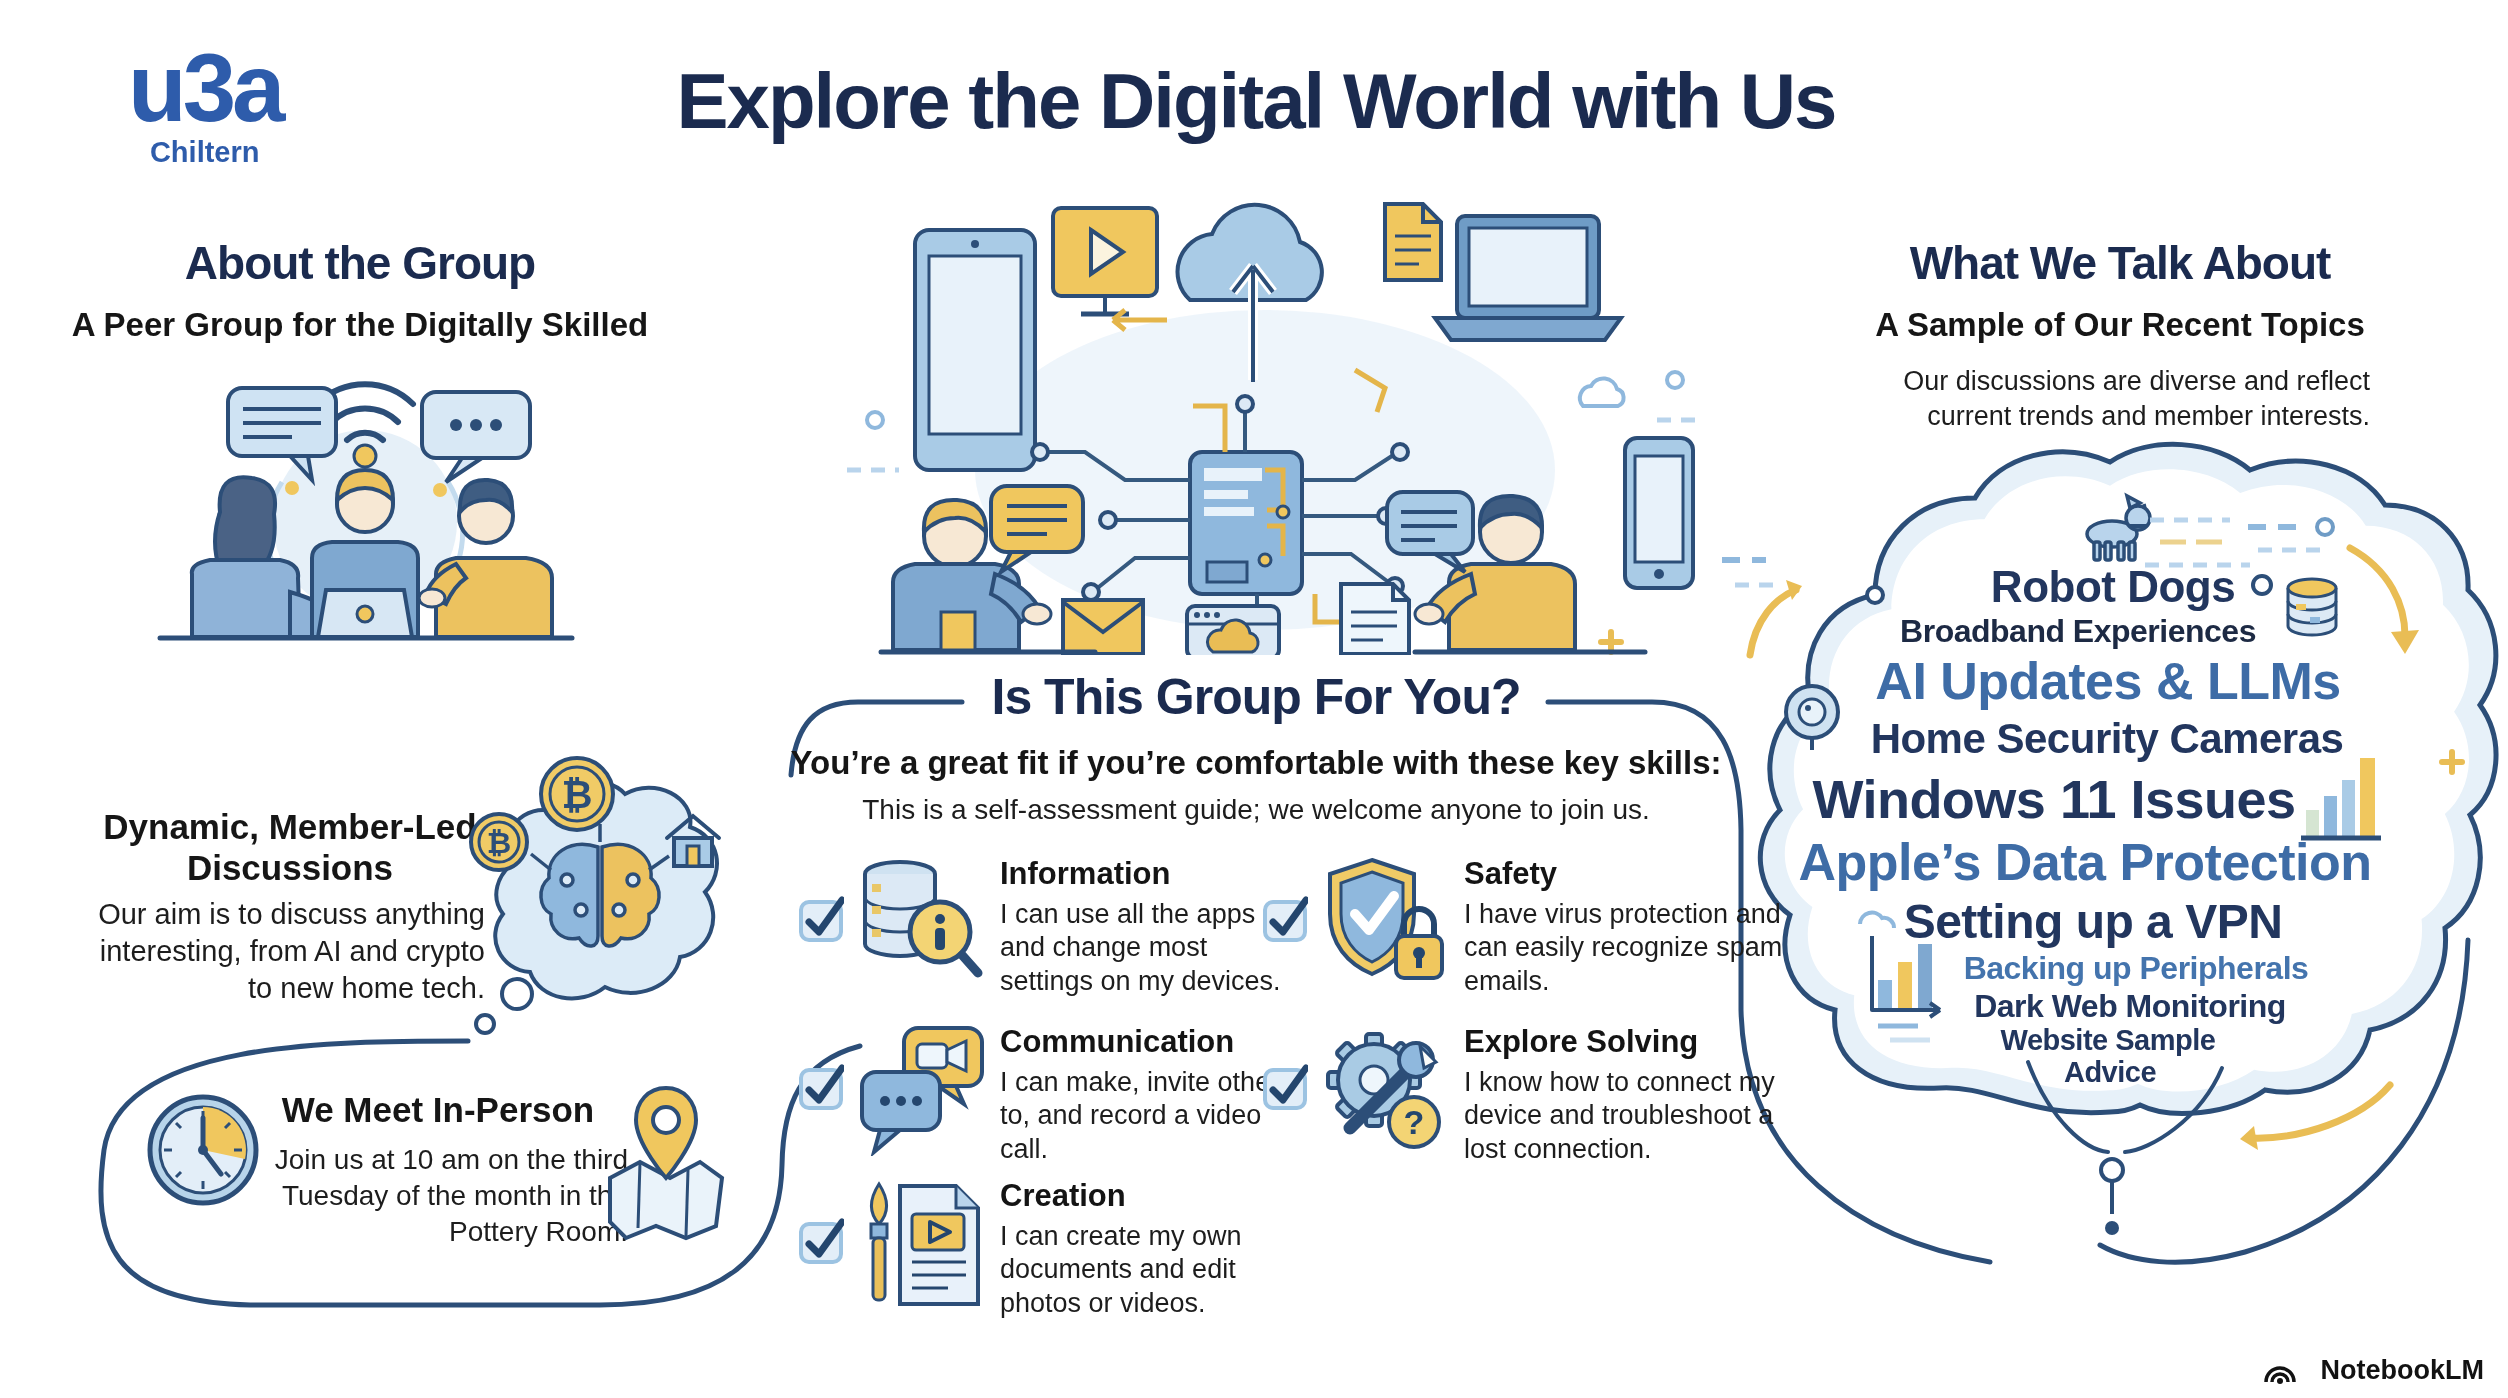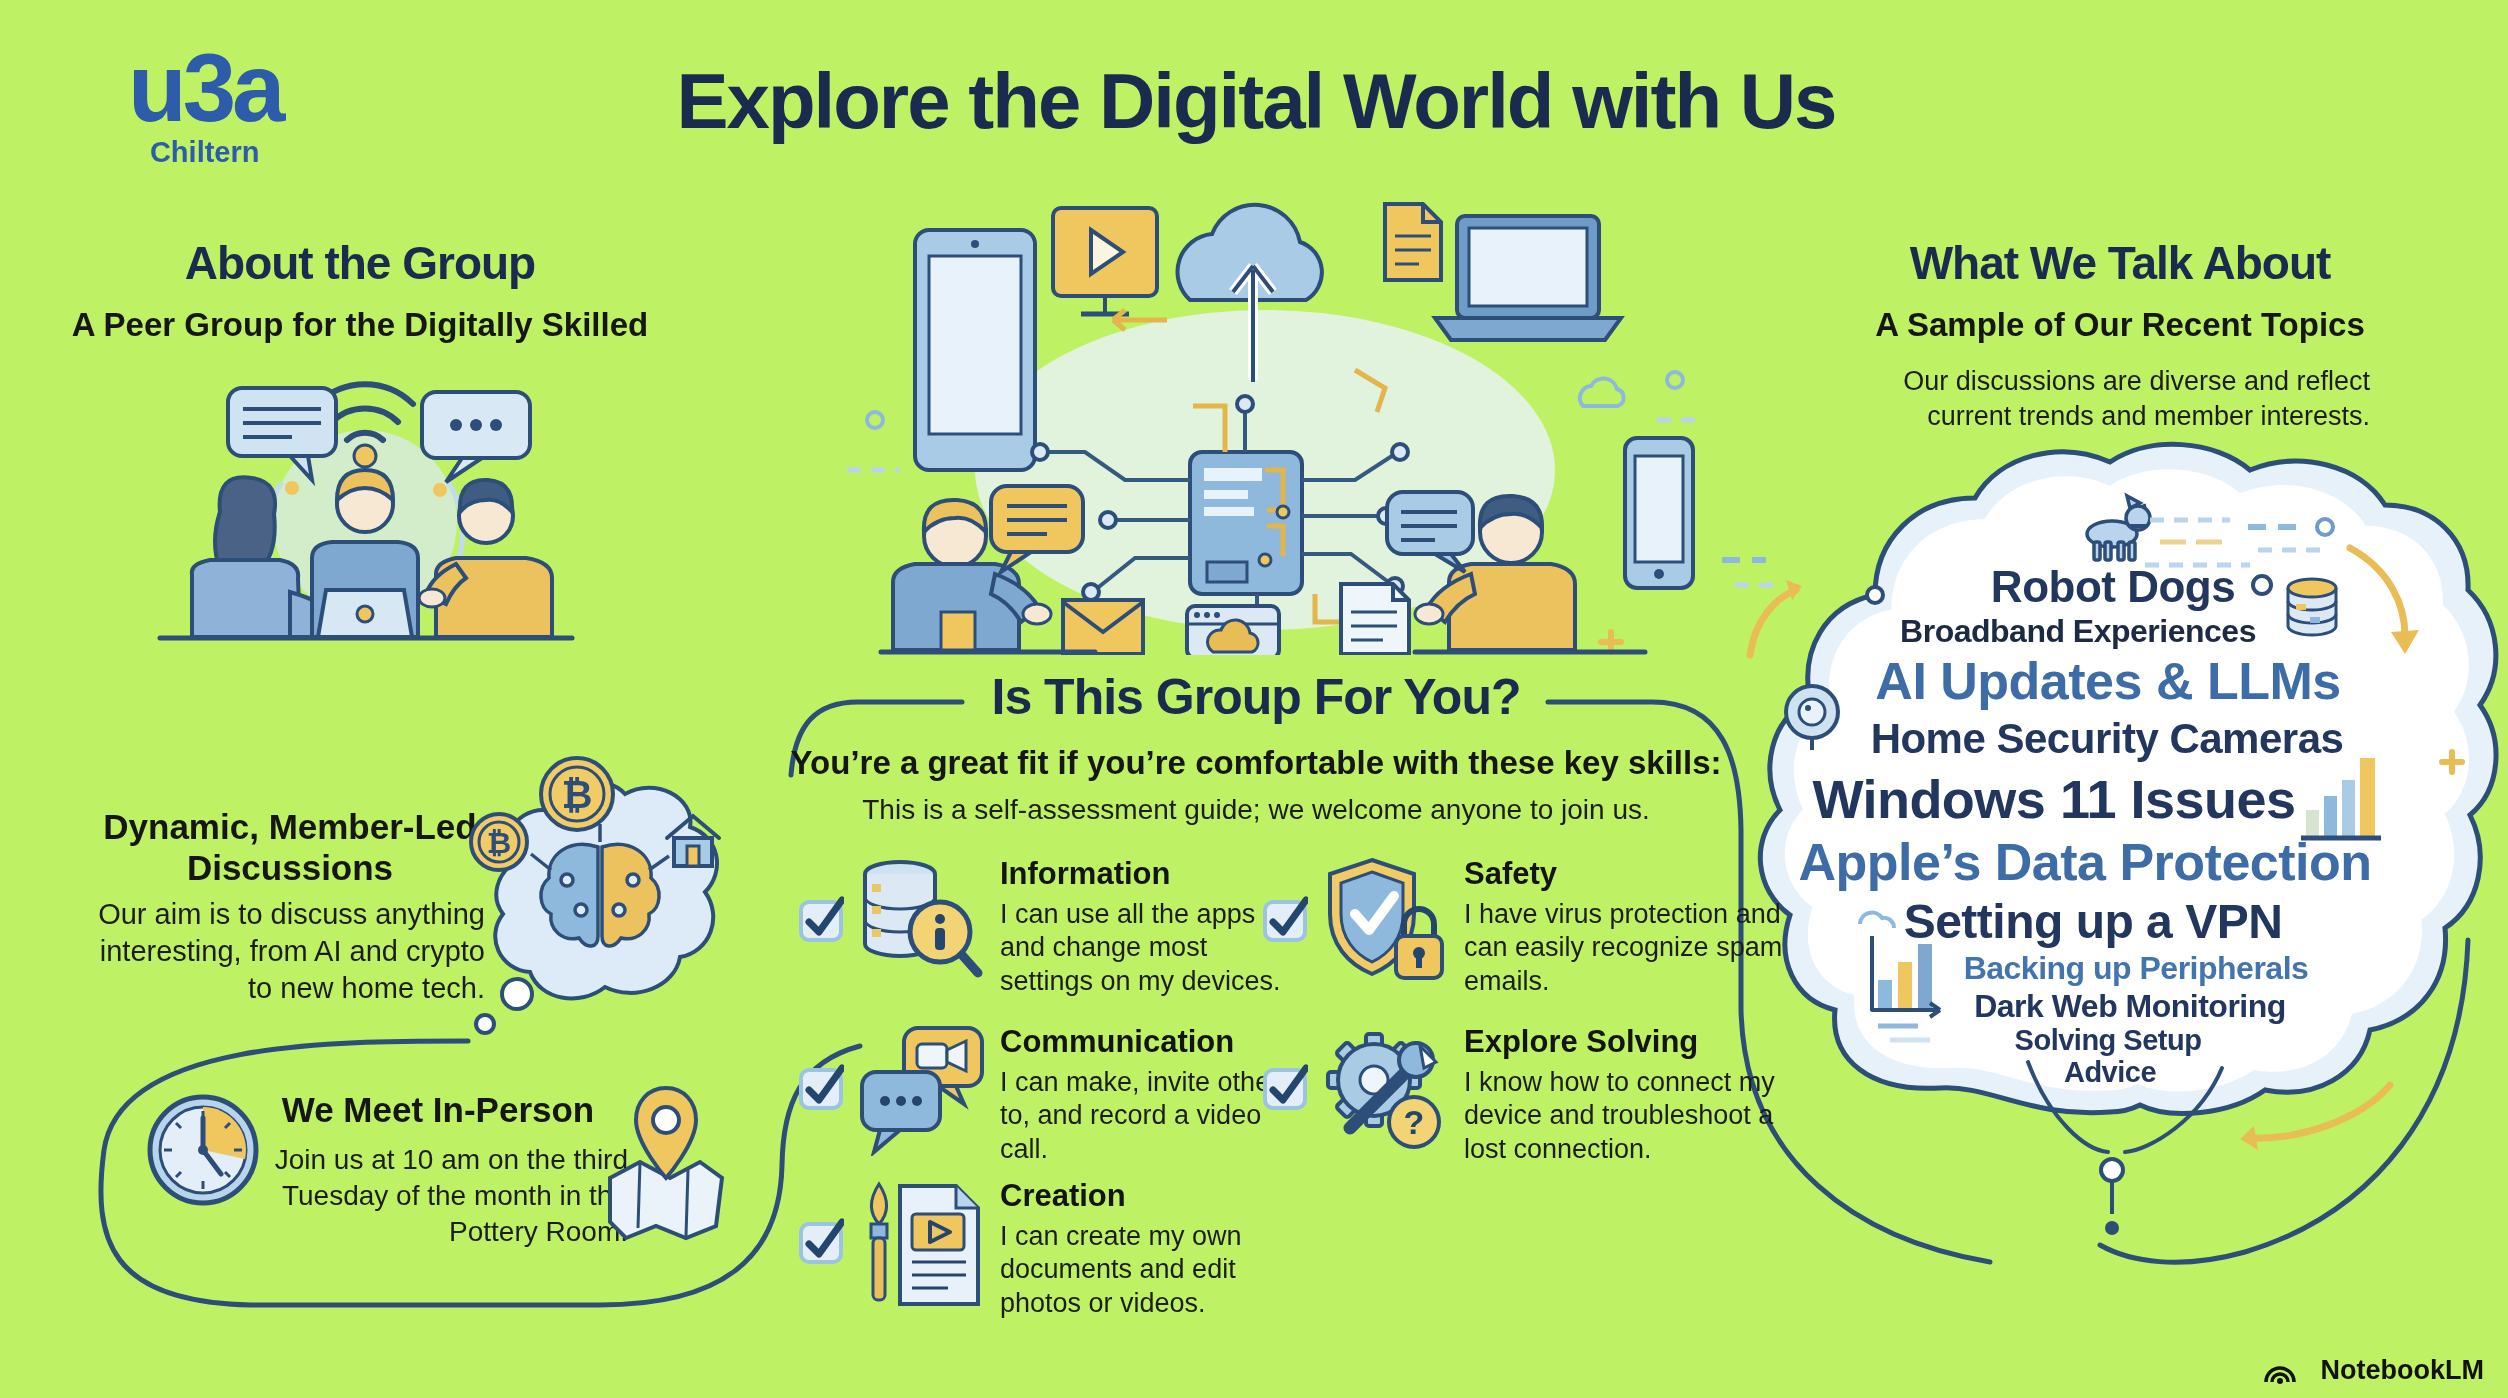--- a/index.html
+++ b/index.html
@@ -1,16 +1,16 @@
 <!DOCTYPE html>
 <html><head>
 <meta charset="utf-8">
 <style>
   html,body{margin:0;padding:0;background:#e8e8e8;}
-  .canvas{position:relative;width:2508px;height:1398px;background:#bef264;overflow:hidden;
+  .canvas{position:relative;width:2508px;height:1398px;background:#ffffff;overflow:hidden;
           font-family:"Liberation Sans","DejaVu Sans",sans-serif;color:#1d1d1d;}
   .abs{position:absolute;}
   .ctr{transform:translateX(-50%);}
   .nowrap{white-space:nowrap;}
   .h-navy{color:#1b2b4f;font-weight:bold;letter-spacing:-1px;}
   .h-dark{color:#161616;font-weight:bold;}
   .body-txt{color:#1d1d1d;line-height:1.28;text-align:right;}
   .logo-brand{font-size:96px;font-weight:bold;color:#2e5cab;letter-spacing:-4px;line-height:1;}
   .logo-region{font-size:29px;font-weight:bold;color:#2e5cab;}
   .main-title{font-size:78px;letter-spacing:-2px;}
@@ -549,21 +549,21 @@
 
   <div class="topic t-navy" style="left:2113px;top:565px;font-size:44px">Robot Dogs</div>
   <div class="topic t-dark" style="left:2078px;top:615px;font-size:32px">Broadband Experiences</div>
   <div class="topic t-steel" style="left:2108px;top:655px;font-size:52px">AI Updates &amp; LLMs</div>
   <div class="topic t-navy" style="left:2107px;top:718px;font-size:42px">Home Security Cameras</div>
   <div class="topic t-navy" style="left:2054px;top:772px;font-size:54px">Windows 11 Issues</div>
   <div class="topic t-steel" style="left:2085px;top:836px;font-size:52px">Apple’s Data Protection</div>
   <div class="topic t-navy" style="left:2093px;top:898px;font-size:48px">Setting up a VPN</div>
   <div class="topic t-steel2" style="left:2136px;top:952px;font-size:32px">Backing up Peripherals</div>
   <div class="topic t-navy" style="left:2130px;top:990px;font-size:32px">Dark Web Monitoring</div>
-  <div class="topic t-navy" style="left:2108px;top:1026px;font-size:29px">Solving Setup</div>
+  <div class="topic t-navy" style="left:2108px;top:1026px;font-size:29px">Website Sample</div>
   <div class="topic t-navy" style="left:2110px;top:1058px;font-size:29px">Advice</div>
 
   <div class="abs watermark" style="right:24px;bottom:12px">
     <svg width="34" height="30" viewBox="0 0 34 30">
       <path d="M3 26 A14 14 0 0 1 31 26" stroke="#121212" stroke-width="3.5" fill="none"></path>
       <path d="M9 26 A8 8 0 0 1 25 26" stroke="#121212" stroke-width="3.5" fill="none"></path>
       <circle cx="17" cy="25" r="3" fill="#121212"></circle>
     </svg>
     <span>NotebookLM</span>
   </div>

